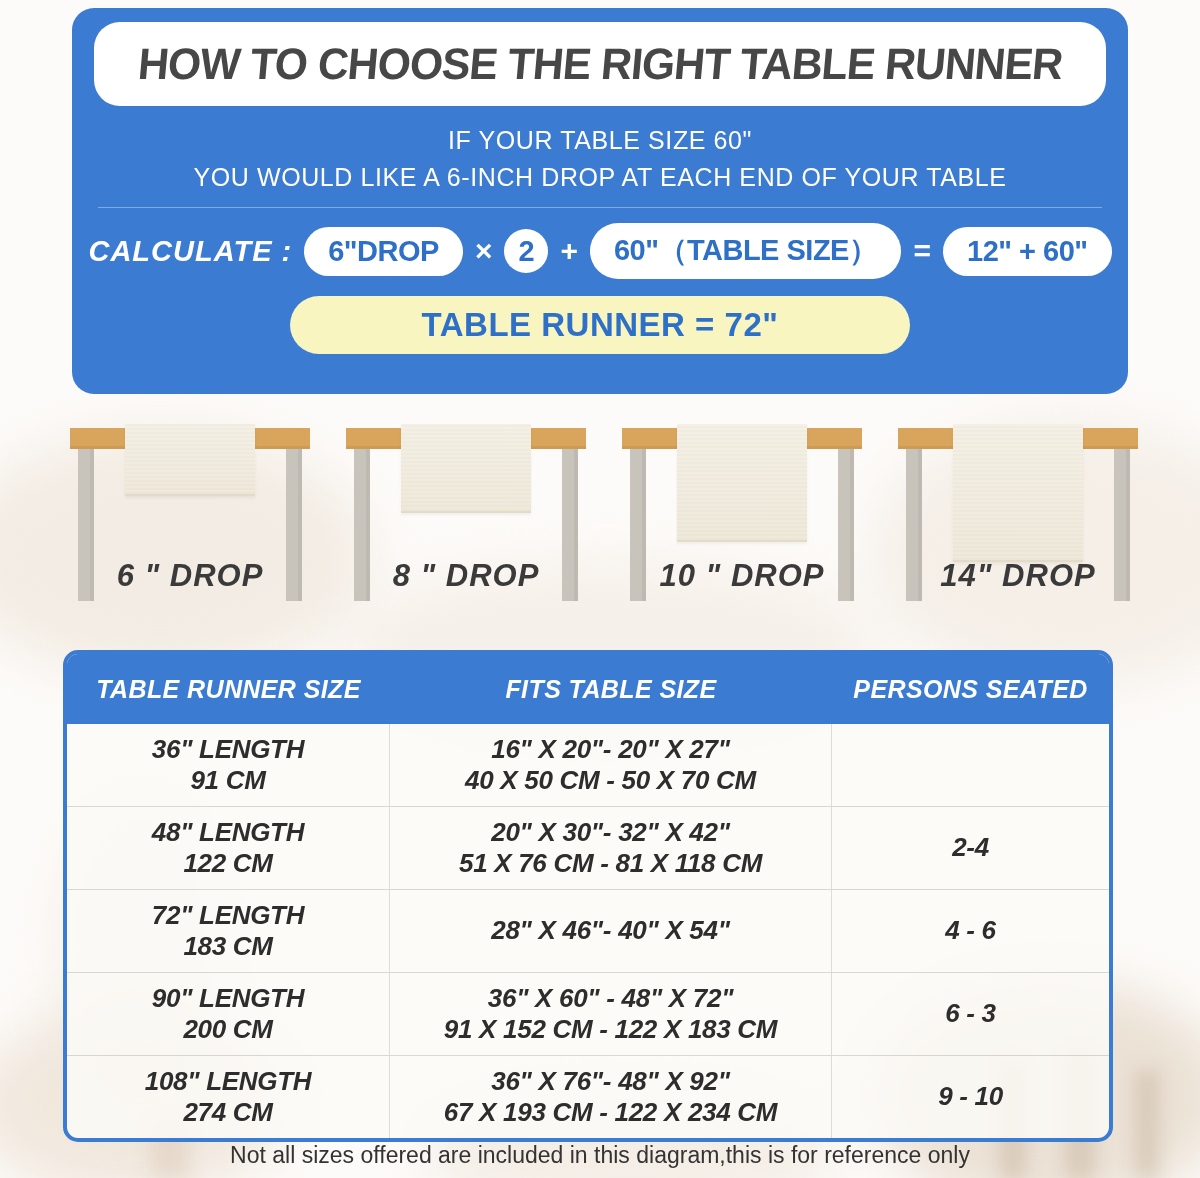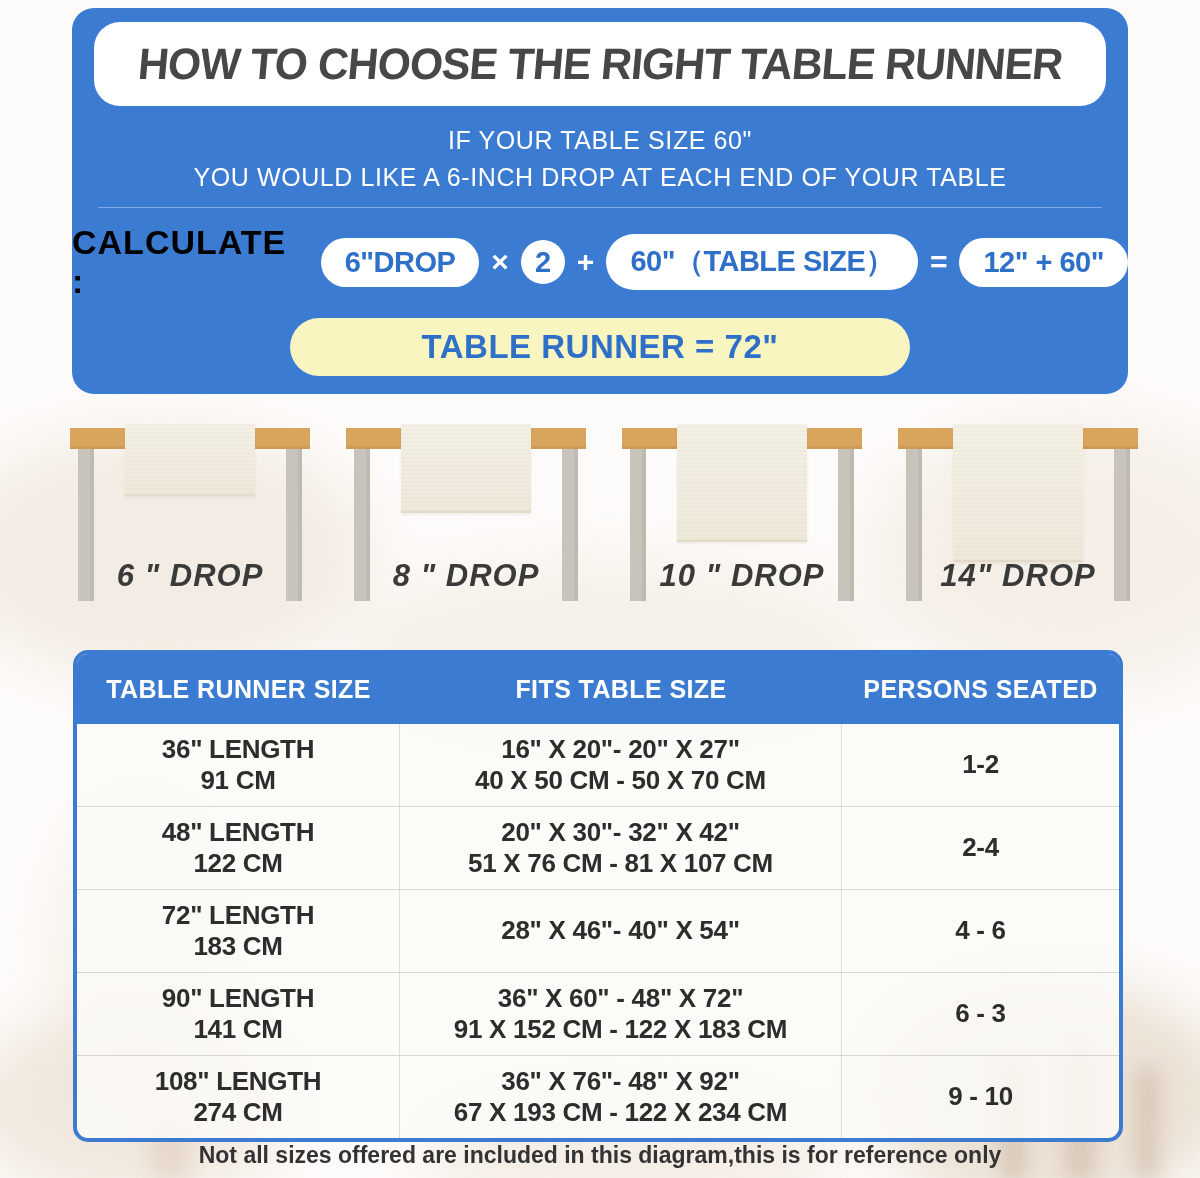--- a/index.html
+++ b/index.html
@@ -27,21 +27,21 @@
   .banner{margin:14px 22px 0;height:84px;background:#ffffff;border-radius:26px;
           display:flex;align-items:center;justify-content:center;}
   .banner h1{margin:0;font-size:44px;font-weight:bold;color:#474747;
              letter-spacing:-1px;white-space:nowrap;
              transform:skewX(-5deg) scaleX(.97);}
   .intro{margin:0;text-align:center;color:#fff;font-size:25px;letter-spacing:.6px;}
   .l1{margin-top:20px;}
   .l2{margin-top:8px;}
   .divider{margin:15px 26px 0;height:1px;background:rgba(255,255,255,.35);}
   .calc-row{margin-top:15px;display:flex;align-items:center;justify-content:center;gap:12px;}
-  .calc-label{color:#000000;font-weight:bold;font-size:34px;letter-spacing:1px;}
+  .calc-label{color:#ffffff;font-weight:bold;font-size:29px;letter-spacing:1px;font-style:italic;}
   .pill{background:#fff;color:#2e6fc8;font-weight:bold;font-size:29px;
         border-radius:999px;padding:8px 24px;white-space:nowrap;letter-spacing:-.5px;}
   .circle{width:30px;height:30px;padding:7px;display:flex;align-items:center;
           justify-content:center;border-radius:50%;}
   .op{color:#fff;font-weight:bold;font-size:30px;}
   .result{margin:17px auto 0;width:620px;height:58px;background:#f8f5c1;
           border-radius:999px;display:flex;align-items:center;justify-content:center;
           color:#2e6fc8;font-weight:bold;font-size:33px;letter-spacing:.5px;}
 
   
@@ -59,36 +59,36 @@
           border-bottom:2px solid #e2dbc8;box-shadow:0 2px 3px rgba(0,0,0,.05);}
   .fig:nth-child(1) .runner{height:70px;}
   .fig:nth-child(2) .runner{height:87px;}
   .fig:nth-child(3) .runner{height:116px;}
   .fig:nth-child(4) .runner{height:136px;}
   .drop-label{position:absolute;left:0;top:143px;width:100%;text-align:center;
               font-weight:bold;font-style:italic;font-size:31px;color:#3a3a3a;
               letter-spacing:1px;white-space:nowrap;}
 
   
-  .size-table{position:absolute;left:73px;top:650px;width:1050px;box-sizing:border-box;
+  .size-table{position:absolute;left:63px;top:650px;width:1050px;box-sizing:border-box;
               border:4px solid #3b7bd1;border-radius:15px;overflow:hidden;
-              background:rgba(252,250,247,.85);}
+              background:rgba(252,250,247,.85);font-style:italic;}
   .thead{height:70px;background:#3b7bd1;display:grid;
          grid-template-columns:323px 442px 1fr;align-items:center;}
   .hcell{text-align:center;color:#fff;font-weight:bold;font-size:25px;letter-spacing:.4px;}
   .trow{height:82px;display:grid;grid-template-columns:323px 442px 1fr;align-items:center;}
   .trow + .trow{border-top:1px solid rgba(150,150,150,.35);}
   .cell{height:100%;display:flex;flex-direction:column;align-items:center;
         justify-content:center;text-align:center;color:#2d2d2d;font-weight:bold;
         font-size:26px;line-height:1.2;letter-spacing:-.3px;}
   .c1,.c2{border-right:1px solid rgba(150,150,150,.3);}
 
   
   .footnote{position:absolute;left:0;top:1142px;width:100%;margin:0;text-align:center;
-            font-size:23px;font-weight:bold;color:#333;}
+            font-size:23px;font-weight:normal;color:#333;}
 </style>
 </head>
 <body>
 
 <div class="page">
 
   <div>
     <div class="blob b1"></div>
     <div class="blob b2"></div>
     <div class="blob b3"></div>
@@ -161,53 +161,50 @@
     </div>
     <div class="trow">
       <div class="cell c1">
         <div>36" LENGTH</div>
         <div>91 CM</div>
       </div>
       <div class="cell c2">
         <div>16" X 20"- 20" X 27"</div>
         <div>40 X 50 CM - 50 X 70 CM</div>
       </div>
-      <div class="cell c3">
-        <div>1-2</div>
-      </div>
     </div>
     <div class="trow">
       <div class="cell c1">
         <div>48" LENGTH</div>
         <div>122 CM</div>
       </div>
       <div class="cell c2">
         <div>20" X 30"- 32" X 42"</div>
-        <div>51 X 76 CM - 81 X 107 CM</div>
+        <div>51 X 76 CM - 81 X 118 CM</div>
       </div>
       <div class="cell c3">
         <div>2-4</div>
       </div>
     </div>
     <div class="trow">
       <div class="cell c1">
         <div>72" LENGTH</div>
         <div>183 CM</div>
       </div>
       <div class="cell c2">
         <div>28" X 46"- 40" X 54"</div>
       </div>
       <div class="cell c3">
         <div>4 - 6</div>
       </div>
     </div>
     <div class="trow">
       <div class="cell c1">
         <div>90" LENGTH</div>
-        <div>141 CM</div>
+        <div>200 CM</div>
       </div>
       <div class="cell c2">
         <div>36" X 60" - 48" X 72"</div>
         <div>91 X 152 CM - 122 X 183 CM</div>
       </div>
       <div class="cell c3">
         <div>6 - 3</div>
       </div>
     </div>
     <div class="trow">

